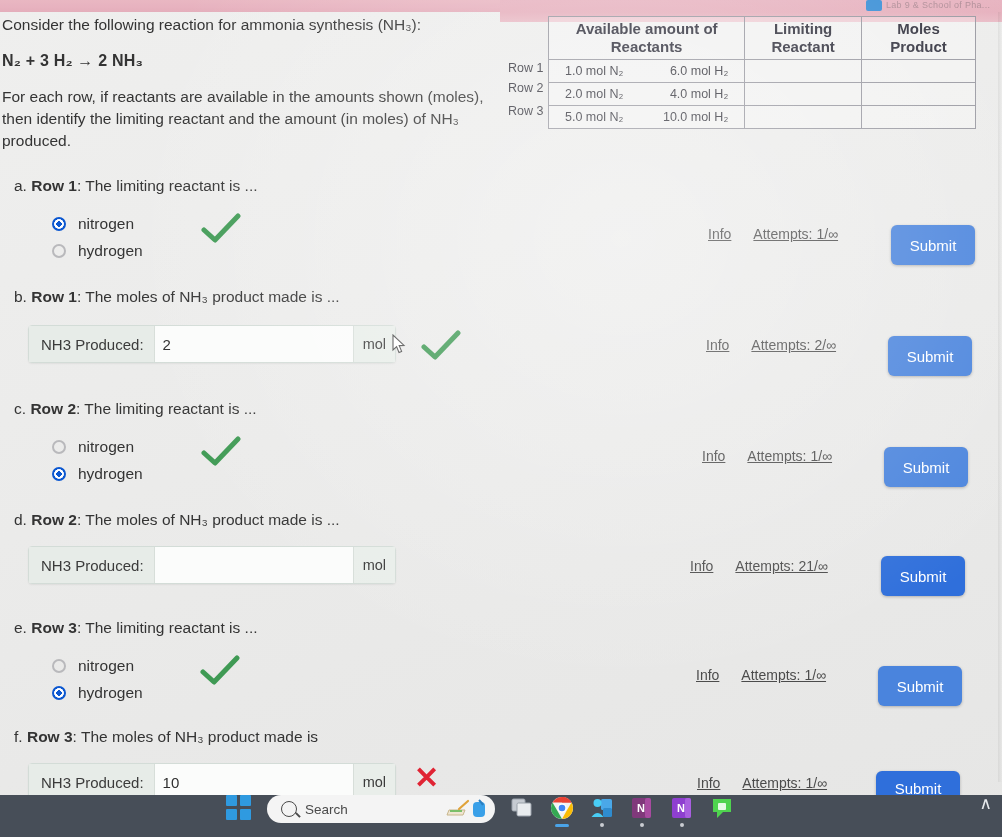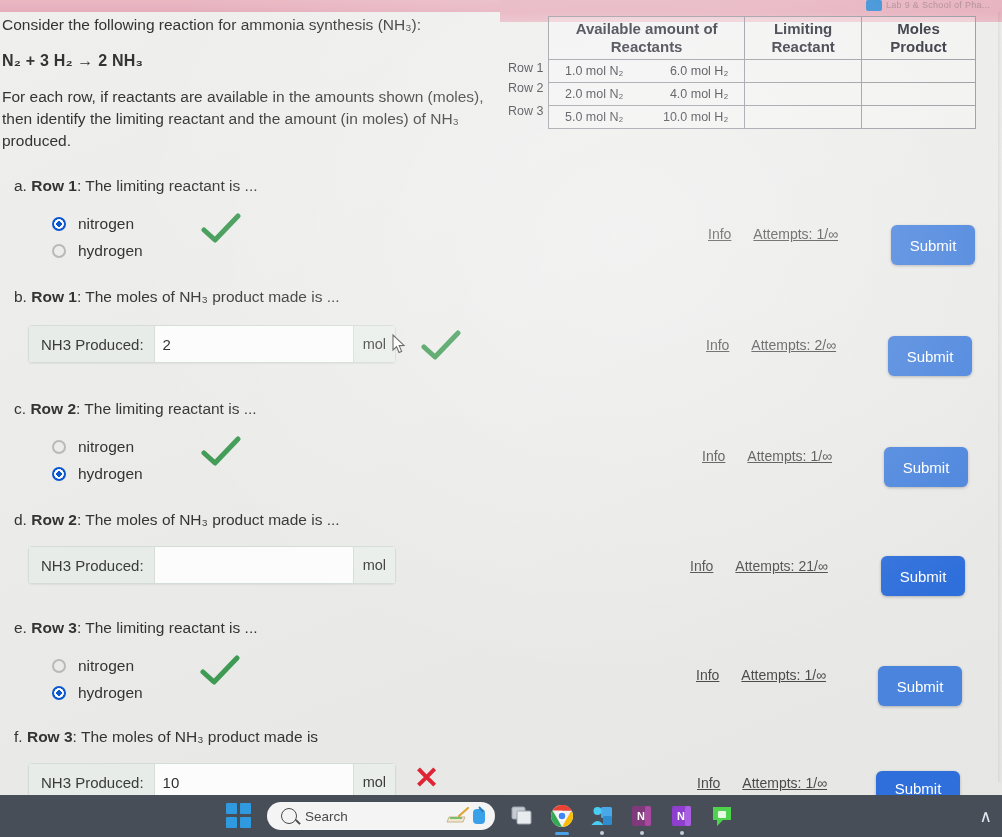--- a/index.html
+++ b/index.html
@@ -237,21 +237,21 @@
     pointer-events: none;
   }
 
   
   .taskbar {
     position: absolute;
     left: 0; bottom: 0;
     width: 1002px; height: 42px;
     background: #474e58;
     display: flex;
-    align-items: center;
+    align-items: flex-start;
   }
   .tb-start {
     width: 26px; height: 26px;
     margin-left: 226px;
     display: grid;
     grid-template-columns: 11px 11px;
     grid-template-rows: 11px 11px;
     gap: 3px;
   }
   .tb-start i { background: #2f9ae0; display:block; border-radius:1px; }

